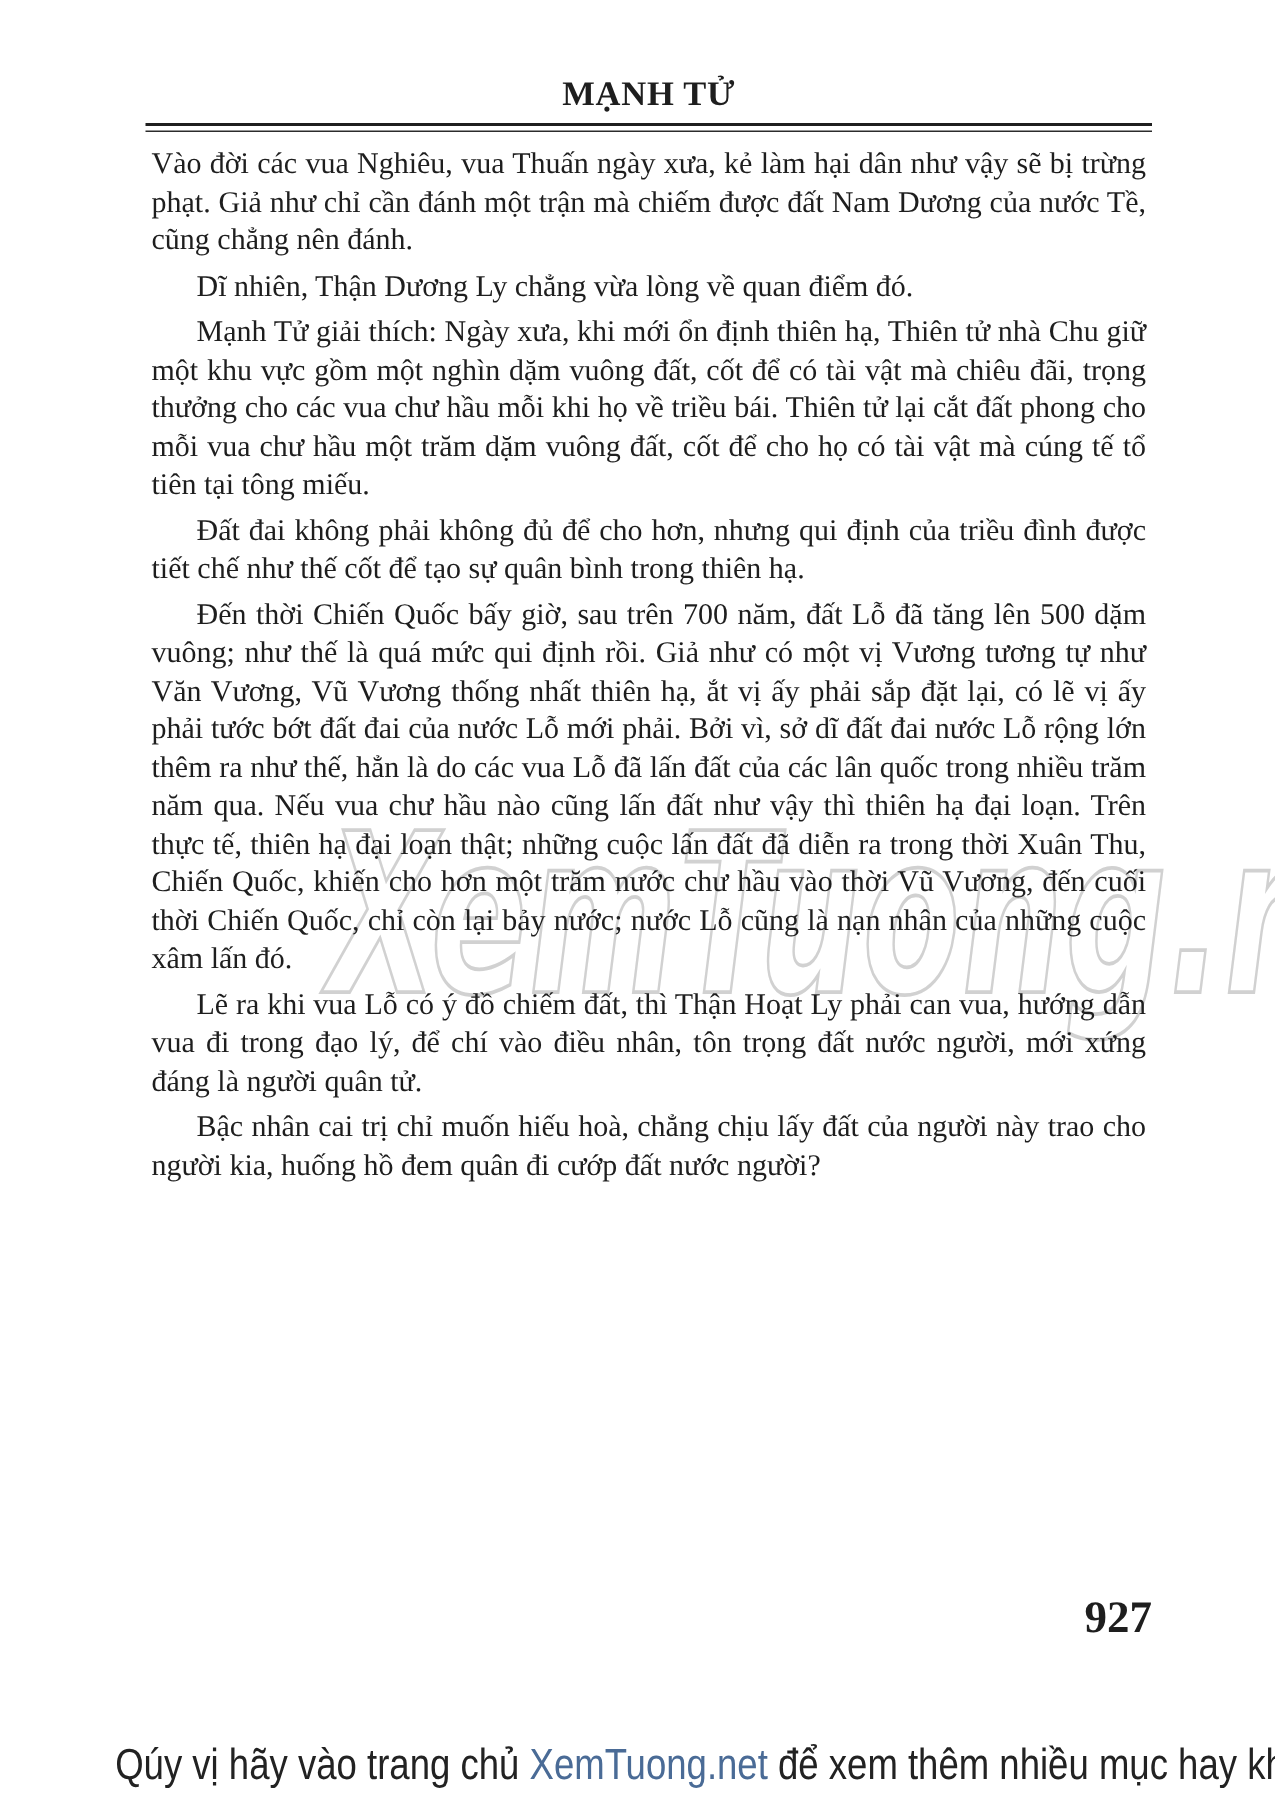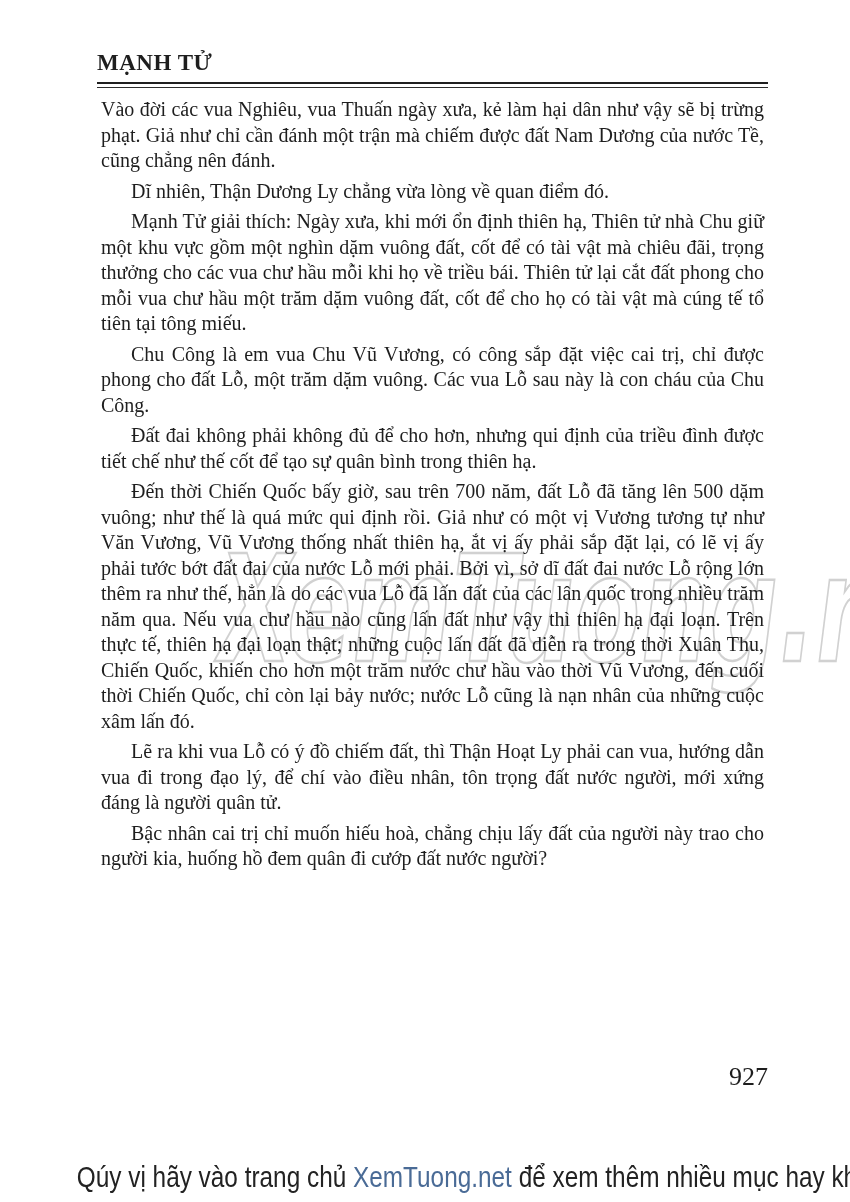--- a/index.html
+++ b/index.html
@@ -8,21 +8,21 @@
     width:850px; height:1202px;
     background:#ffffff;
     overflow:hidden;
     font-family:"Liberation Serif","DejaVu Serif",serif;
     color:var(--body-text,#1e1e1e);
   }
   .content-col {
     position:absolute; left:97px; top:50px; width:671px; z-index:2;
   }
   .running-head {
-    text-align:left;
+    text-align:center;
     font-size:23px; font-weight:bold; letter-spacing:0.5px;
     padding-bottom:6px;
   }
   .double-rule {
     height:3px;
     border-top:2px solid #1f1f1f;
     border-bottom:1px solid #2c2c2c;
     margin-bottom:9px;
   }
   .body-text p {
@@ -41,21 +41,21 @@
     font-family:"DejaVu Sans",sans-serif;
     font-weight:bold; font-style:italic;
     font-size:148px; letter-spacing:2px;
     transform:scaleX(0.64); transform-origin:center;
     color:rgba(255,255,255,0);
     -webkit-text-stroke:2.5px var(--watermark-outline,#c6c6c6);
     opacity:0.8;
   }
   .page-number {
     position:absolute; top:1062px; right:82px; z-index:2;
-    font-size:26px; font-weight:normal;
+    font-size:30px; font-weight:bold;
   }
   .footer-banner {
     position:absolute; left:0; right:0; bottom:8px; z-index:2;
     text-align:center;
     font-family:"Liberation Sans","DejaVu Sans",sans-serif;
     font-size:29px; color:#222222;
   }
   .footer-inner {
     display:inline-block; white-space:nowrap;
     transform:scaleX(0.84); transform-origin:center;
@@ -76,21 +76,20 @@
 
   <div class="content-col">
     <div class="running-head">
       <span>MẠNH TỬ</span>
     </div>
     <div class="double-rule"></div>
     <div class="body-text">
       <p class="no-indent">Vào đời các vua Nghiêu, vua Thuấn ngày xưa, kẻ làm hại dân như vậy sẽ bị trừng phạt. Giả như chỉ cần đánh một trận mà chiếm được đất Nam Dương của nước Tề, cũng chẳng nên đánh.</p>
       <p>Dĩ nhiên, Thận Dương Ly chẳng vừa lòng về quan điểm đó.</p>
       <p>Mạnh Tử giải thích: Ngày xưa, khi mới ổn định thiên hạ, Thiên tử nhà Chu giữ một khu vực gồm một nghìn dặm vuông đất, cốt để có tài vật mà chiêu đãi, trọng thưởng cho các vua chư hầu mỗi khi họ về triều bái. Thiên tử lại cắt đất phong cho mỗi vua chư hầu một trăm dặm vuông đất, cốt để cho họ có tài vật mà cúng tế tổ tiên tại tông miếu.</p>
-      <p>Chu Công là em vua Chu Vũ Vương, có công sắp đặt việc cai trị, chỉ được phong cho đất Lỗ, một trăm dặm vuông. Các vua Lỗ sau này là con cháu của Chu Công.</p>
       <p>Đất đai không phải không đủ để cho hơn, nhưng qui định của triều đình được tiết chế như thế cốt để tạo sự quân bình trong thiên hạ.</p>
       <p>Đến thời Chiến Quốc bấy giờ, sau trên 700 năm, đất Lỗ đã tăng lên 500 dặm vuông; như thế là quá mức qui định rồi. Giả như có một vị Vương tương tự như Văn Vương, Vũ Vương thống nhất thiên hạ, ắt vị ấy phải sắp đặt lại, có lẽ vị ấy phải tước bớt đất đai của nước Lỗ mới phải. Bởi vì, sở dĩ đất đai nước Lỗ rộng lớn thêm ra như thế, hẳn là do các vua Lỗ đã lấn đất của các lân quốc trong nhiều trăm năm qua. Nếu vua chư hầu nào cũng lấn đất như vậy thì thiên hạ đại loạn. Trên thực tế, thiên hạ đại loạn thật; những cuộc lấn đất đã diễn ra trong thời Xuân Thu, Chiến Quốc, khiến cho hơn một trăm nước chư hầu vào thời Vũ Vương, đến cuối thời Chiến Quốc, chỉ còn lại bảy nước; nước Lỗ cũng là nạn nhân của những cuộc xâm lấn đó.</p>
       <p>Lẽ ra khi vua Lỗ có ý đồ chiếm đất, thì Thận Hoạt Ly phải can vua, hướng dẫn vua đi trong đạo lý, để chí vào điều nhân, tôn trọng đất nước người, mới xứng đáng là người quân tử.</p>
       <p>Bậc nhân cai trị chỉ muốn hiếu hoà, chẳng chịu lấy đất của người này trao cho người kia, huống hồ đem quân đi cướp đất nước người?</p>
     </div>
   </div>
 
   <div class="page-number">927</div>
 
   <div class="footer-banner">

